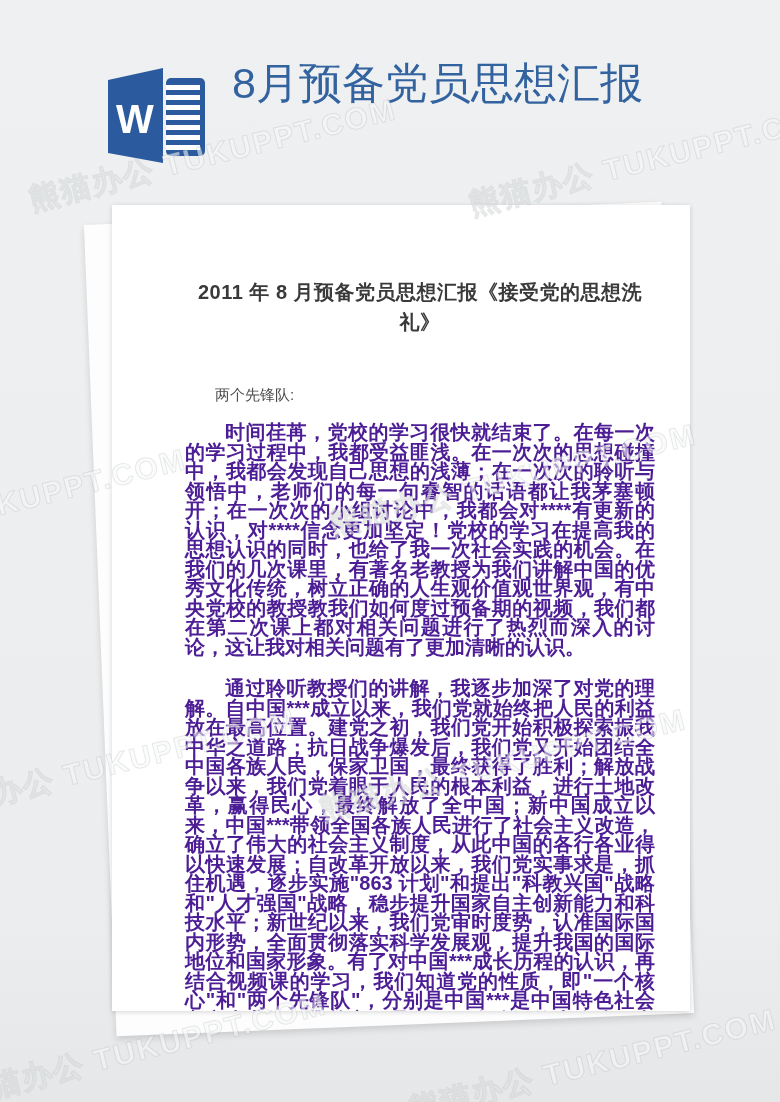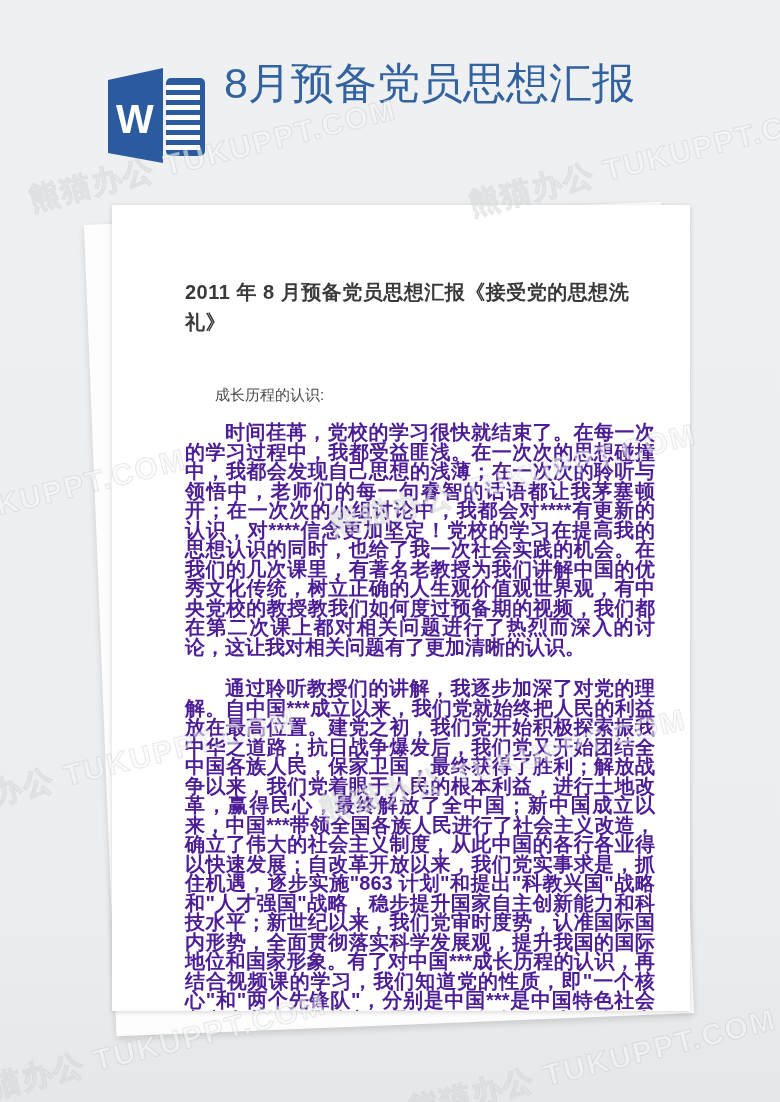--- a/index.html
+++ b/index.html
@@ -8,21 +8,21 @@
     position: relative;
     font-family: "Liberation Sans", "DejaVu Sans", sans-serif;
     background: linear-gradient(180deg, #eef0f2 0%, #ecedef 82%, #e5e7e9 100%);
     overflow: hidden;
   }
 
   
   .header { position: absolute; left: 0; top: 0; width: 780px; height: 190px; z-index: 2; }
   .word-icon { position: absolute; left: 108px; top: 66px; width: 100px; height: 100px; }
   .header-title {
-    position: absolute; left: 224px; top: 56px; width: 470px;
+    position: absolute; left: 232px; top: 56px; width: 470px;
     color: #33639f; font-size: 43px; line-height: 54px;
     font-weight: 500; letter-spacing: 0px; white-space: nowrap;
   }
 
   
   .page-back {
     position: absolute; left: 100px; top: 213px; width: 578px; height: 812px;
     background: #fdfdfd; z-index: 1;
     transform: rotate(-2.3deg);
     box-shadow: 0 3px 7px rgba(0,0,0,0.14);
@@ -31,20 +31,21 @@
     position: absolute; left: 112px; top: 205px; width: 578px; height: 806px;
     background: #ffffff; z-index: 2;
     box-shadow: 0 1px 5px rgba(0,0,0,0.16);
     padding: 72px 35px 0 73px;
     overflow: hidden;
   }
   .doc-title {
     color: #3a3a3a; font-size: 20px; line-height: 30px;
     font-weight: bold; letter-spacing: 0.5px;
     margin-bottom: 48px;
+    text-align: center;
   }
   .doc-salutation {
     color: #4a4a4a; font-size: 15px; line-height: 19px;
     text-indent: 2em; margin-bottom: 19px;
   }
   .doc-para {
     color: #4c1d95; font-size: 20px; line-height: 19.5px;
     text-indent: 2em; text-align: justify;
     margin-bottom: 22px;
     font-weight: bold;
@@ -92,16 +93,16 @@
   </svg>
   <div class="header-title">
     <div>8月预备党员思想汇报</div>
   </div>
 </div>
 
 <div class="page-back"></div>
 
 <div class="page-front">
   <div class="doc-title">2011 年 8 月预备党员思想汇报《接受党的思想洗礼》</div>
-  <div class="doc-salutation">成长历程的认识:</div>
+  <div class="doc-salutation">两个先锋队:</div>
   <p class="doc-para">时间荏苒，党校的学习很快就结束了。在每一次的学习过程中，我都受益匪浅。在一次次的思想碰撞中，我都会发现自己思想的浅薄；在一次次的聆听与领悟中，老师们的每一句睿智的话语都让我茅塞顿开；在一次次的小组讨论中，我都会对****有更新的认识，对****信念更加坚定！党校的学习在提高我的思想认识的同时，也给了我一次社会实践的机会。在我们的几次课里，有著名老教授为我们讲解中国的优秀文化传统，树立正确的人生观价值观世界观，有中央党校的教授教我们如何度过预备期的视频，我们都在第二次课上都对相关问题进行了热烈而深入的讨论，这让我对相关问题有了更加清晰的认识。</p>
   <p class="doc-para">通过聆听教授们的讲解，我逐步加深了对党的理解。自中国***成立以来，我们党就始终把人民的利益放在最高位置。建党之初，我们党开始积极探索振我中华之道路；抗日战争爆发后，我们党又开始团结全中国各族人民，保家卫国，最终获得了胜利；解放战争以来，我们党着眼于人民的根本利益，进行土地改革，赢得民心，最终解放了全中国；新中国成立以来，中国***带领全国各族人民进行了社会主义改造，确立了伟大的社会主义制度，从此中国的各行各业得以快速发展；自改革开放以来，我们党实事求是，抓住机遇，逐步实施"863 计划"和提出"科教兴国"战略和"人才强国"战略，稳步提升国家自主创新能力和科技水平；新世纪以来，我们党审时度势，认准国际国内形势，全面贯彻落实科学发展观，提升我国的国际地位和国家形象。有了对中国***成长历程的认识，再结合视频课的学习，我们知道党的性质，即"一个核心"和"两个先锋队"，分别是中国***是中国特色社会主义事业的领导核心，是中国工人阶级的先锋队、中国人民和中华民族的先锋队，而"三个代表"则代表了中国先进生产力的发展要求、代表中国先进文化的前进方向、代表中国最广大人民的根本利益。党的宗旨则是全心全意为人民服务！这一点，我想每一位中国人都深有感触。从抗洪抢险到抗击非典，从抗击冰雪到抗震救灾，再到西南的抗旱救灾，每一次灾难来临时都有我们无数的***员站在第一线，他们不顾个人安危，将人民的利益置于心间，他们只记得***员就得向党向人民献出自己！而这恰恰是我们党的</p>
 </div>
 
 </body></html>

